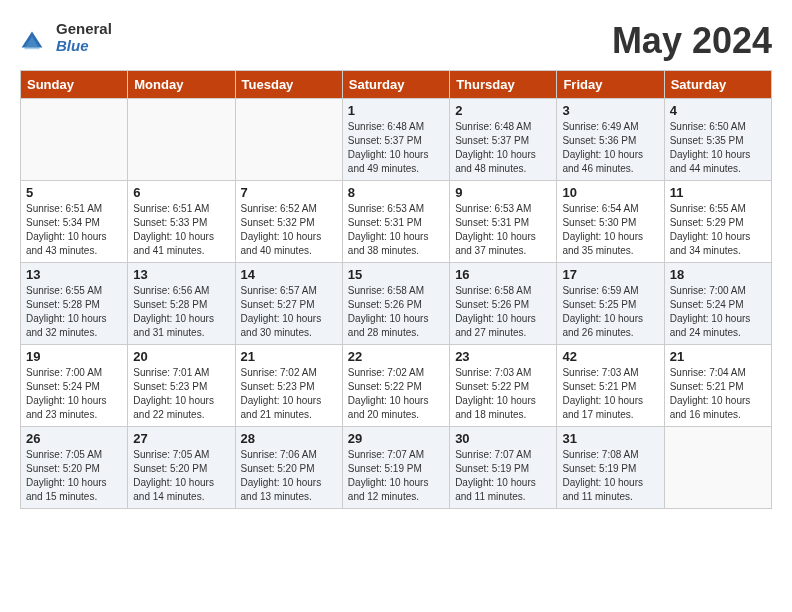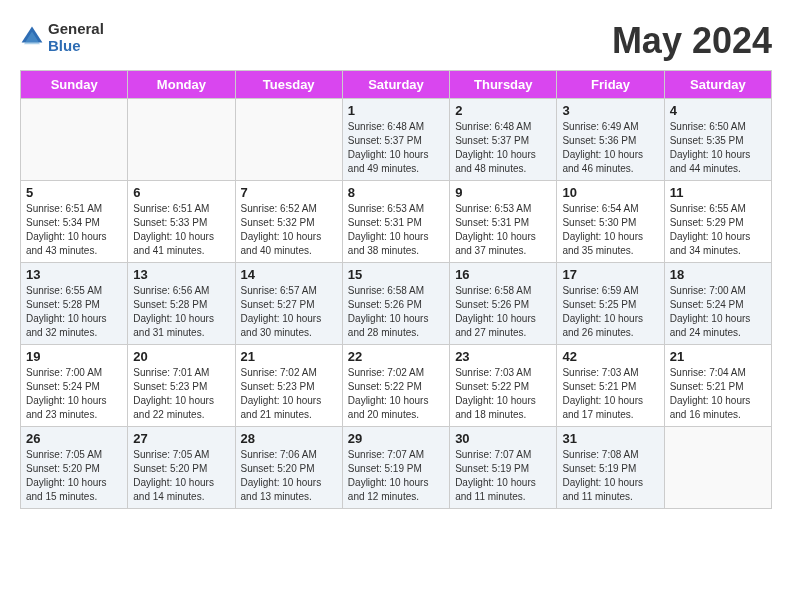--- a/index.html
+++ b/index.html
@@ -11,22 +11,22 @@
       padding: 20px;
     }
     .header {
       display: flex;
       justify-content: space-between;
       align-items: flex-start;
       margin-bottom: 6px;
     }
     .logo {
       display: flex;
-      align-items: center;
-      gap: 4px;
+      align-items: flex-end;
+      gap: 12px;
     }
     .logo-icon {
       width: 24px;
       height: 24px;
     }
     .title-section {
       text-align: right;
     }
     .main-title {
       font-size: 36px;
@@ -38,26 +38,26 @@
       font-size: 16px;
       color: #555;
       margin-top: 2px;
     }
     .calendar {
       width: 100%;
       border-collapse: collapse;
       margin-top: 8px;
     }
     .calendar th {
-      background-color: #d946ef;
+      background-color: #c2410c;
       color: #fff;
       padding: 6px 6px;
       font-size: 13px;
       font-weight: bold;
-      text-align: center;
+      text-align: left;
       border: 1px solid #ccc;
     }
     .calendar td {
       border: 1px solid #ccc;
       vertical-align: top;
       padding: 4px 5px;
       font-size: 11px;
       color: #333;
       width: 14.28%;
       min-height: 80px;
@@ -88,21 +88,21 @@
 <body>
 
 <div class="header">
   <div class="logo">
     <svg class="logo-icon" viewBox="0 0 30 30" xmlns="http://www.w3.org/2000/svg">
       <polygon points="15,2 28,22 2,22" fill="#2e6db4"></polygon>
       <polygon points="15,8 25,24 5,24" fill="#5a9fd4" opacity="0.5"></polygon>
     </svg>
     <div>
       <div style="font-size:15px;font-weight:bold;color:#333;"><span>General</span></div>
-      <div style="font-size:15px;font-weight:bold;color:#2e6db4;">Blue</div>
+      <div style="font-size:15px;font-weight:bold;color:#2e6db4;font-style:italic;">Blue</div>
     </div>
   </div>
   <div class="title-section">
     <div class="main-title">May 2024</div>
   </div>
 </div>
 
 <table class="calendar">
   <thead>
     <tr>

